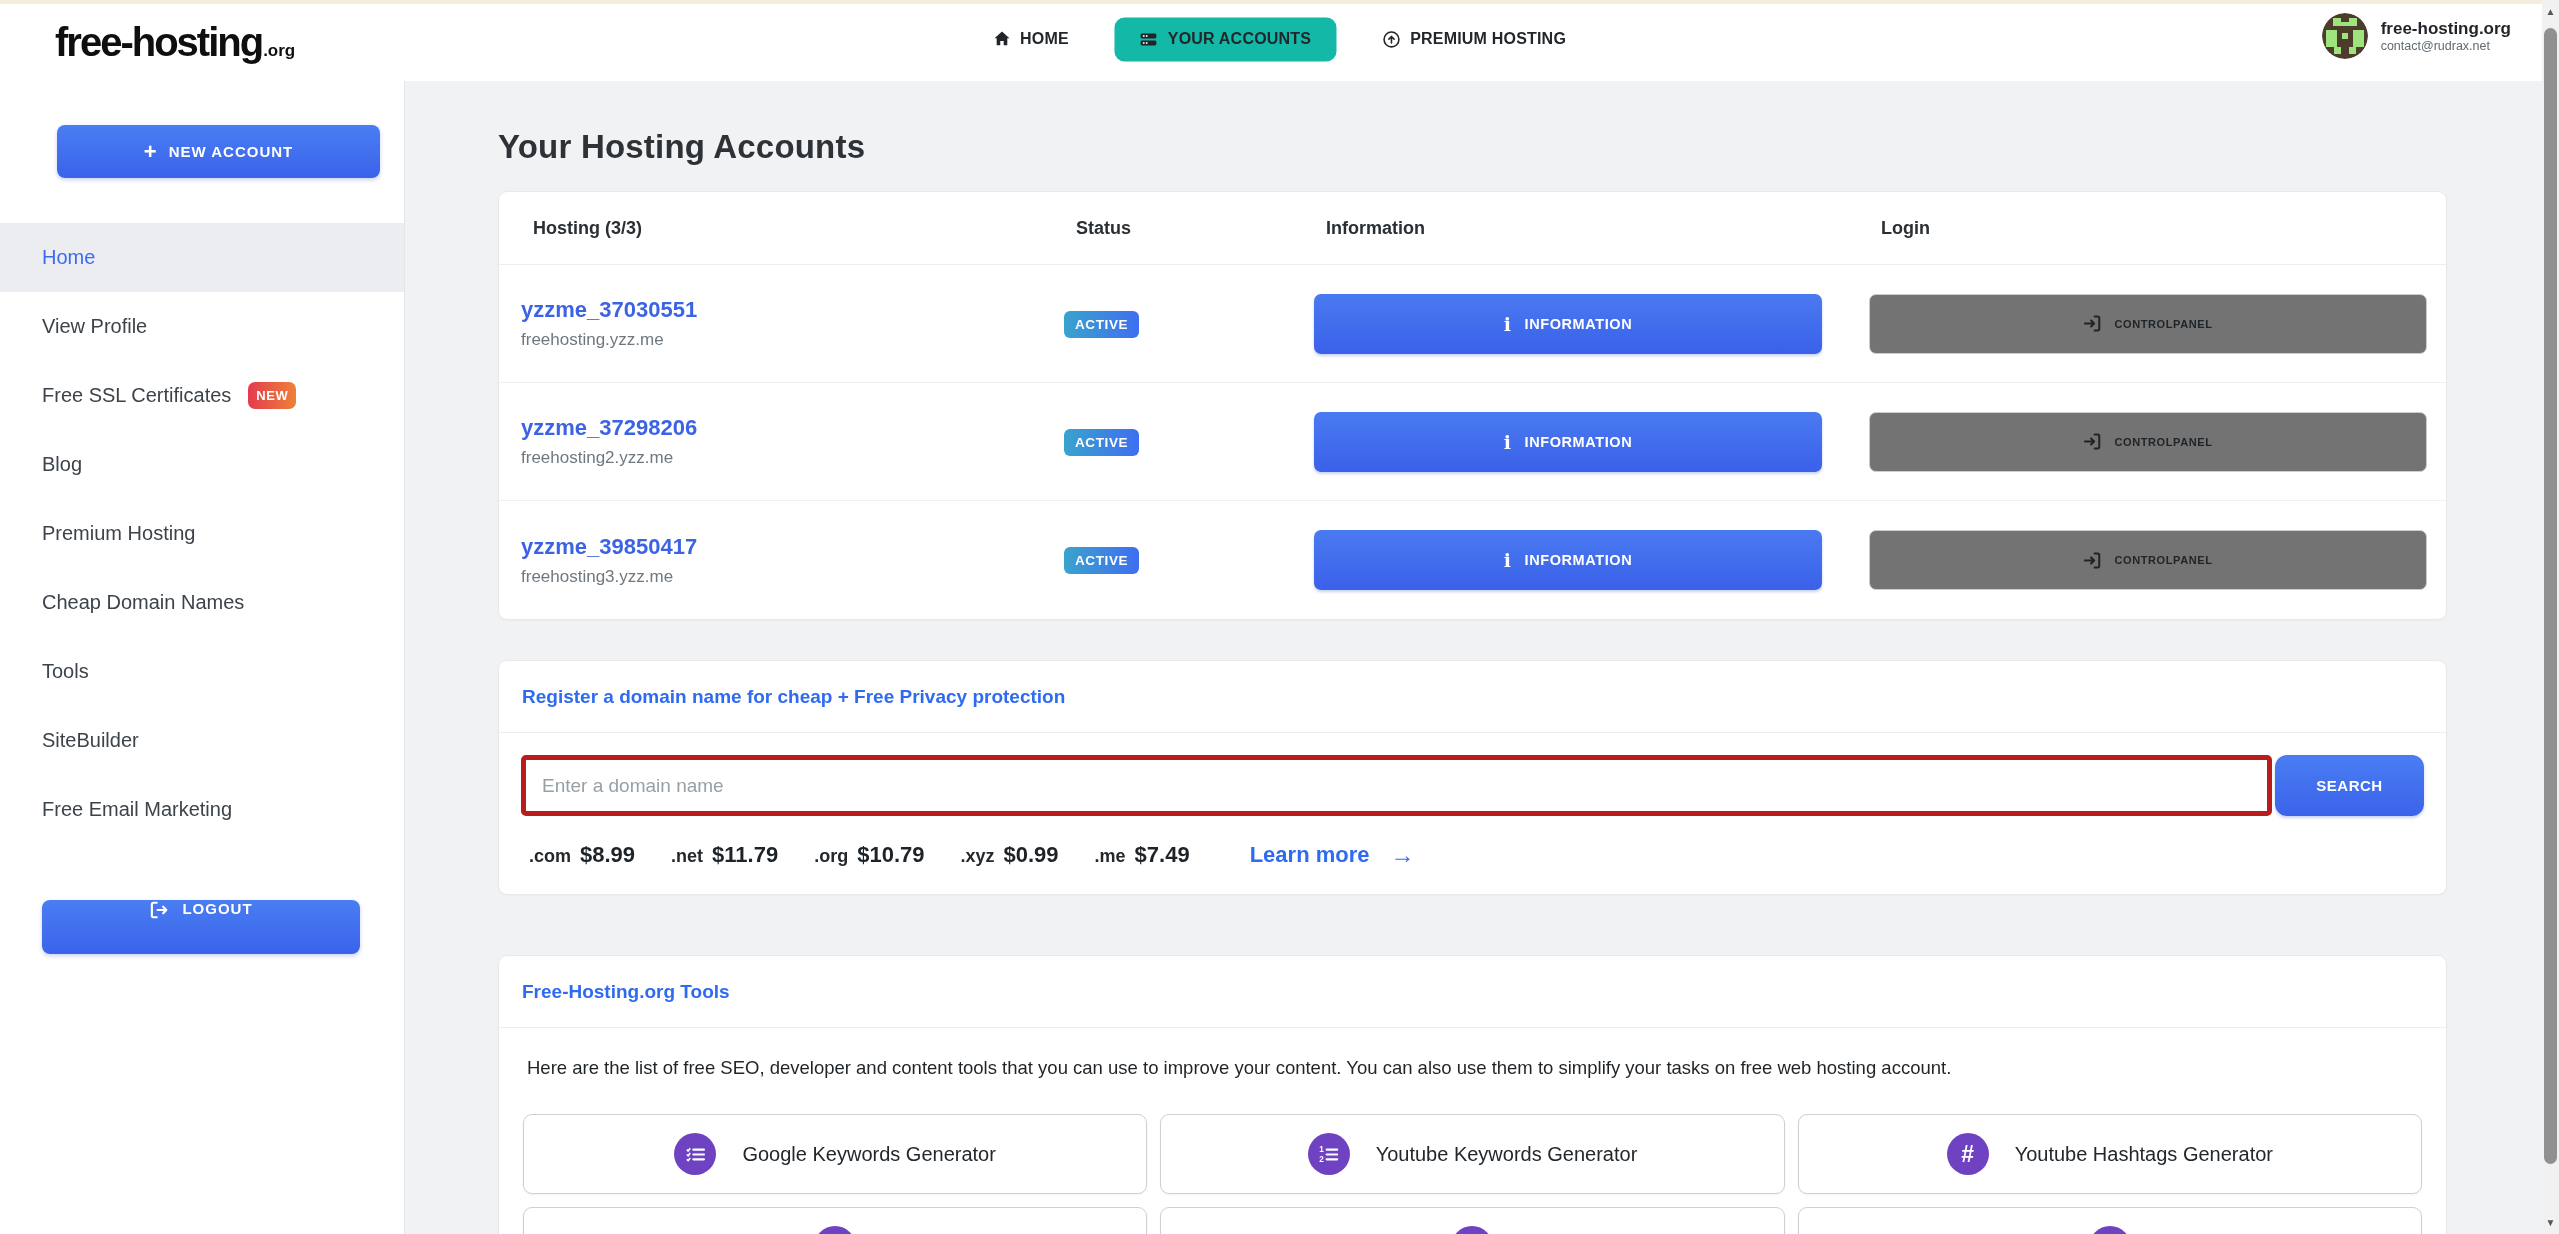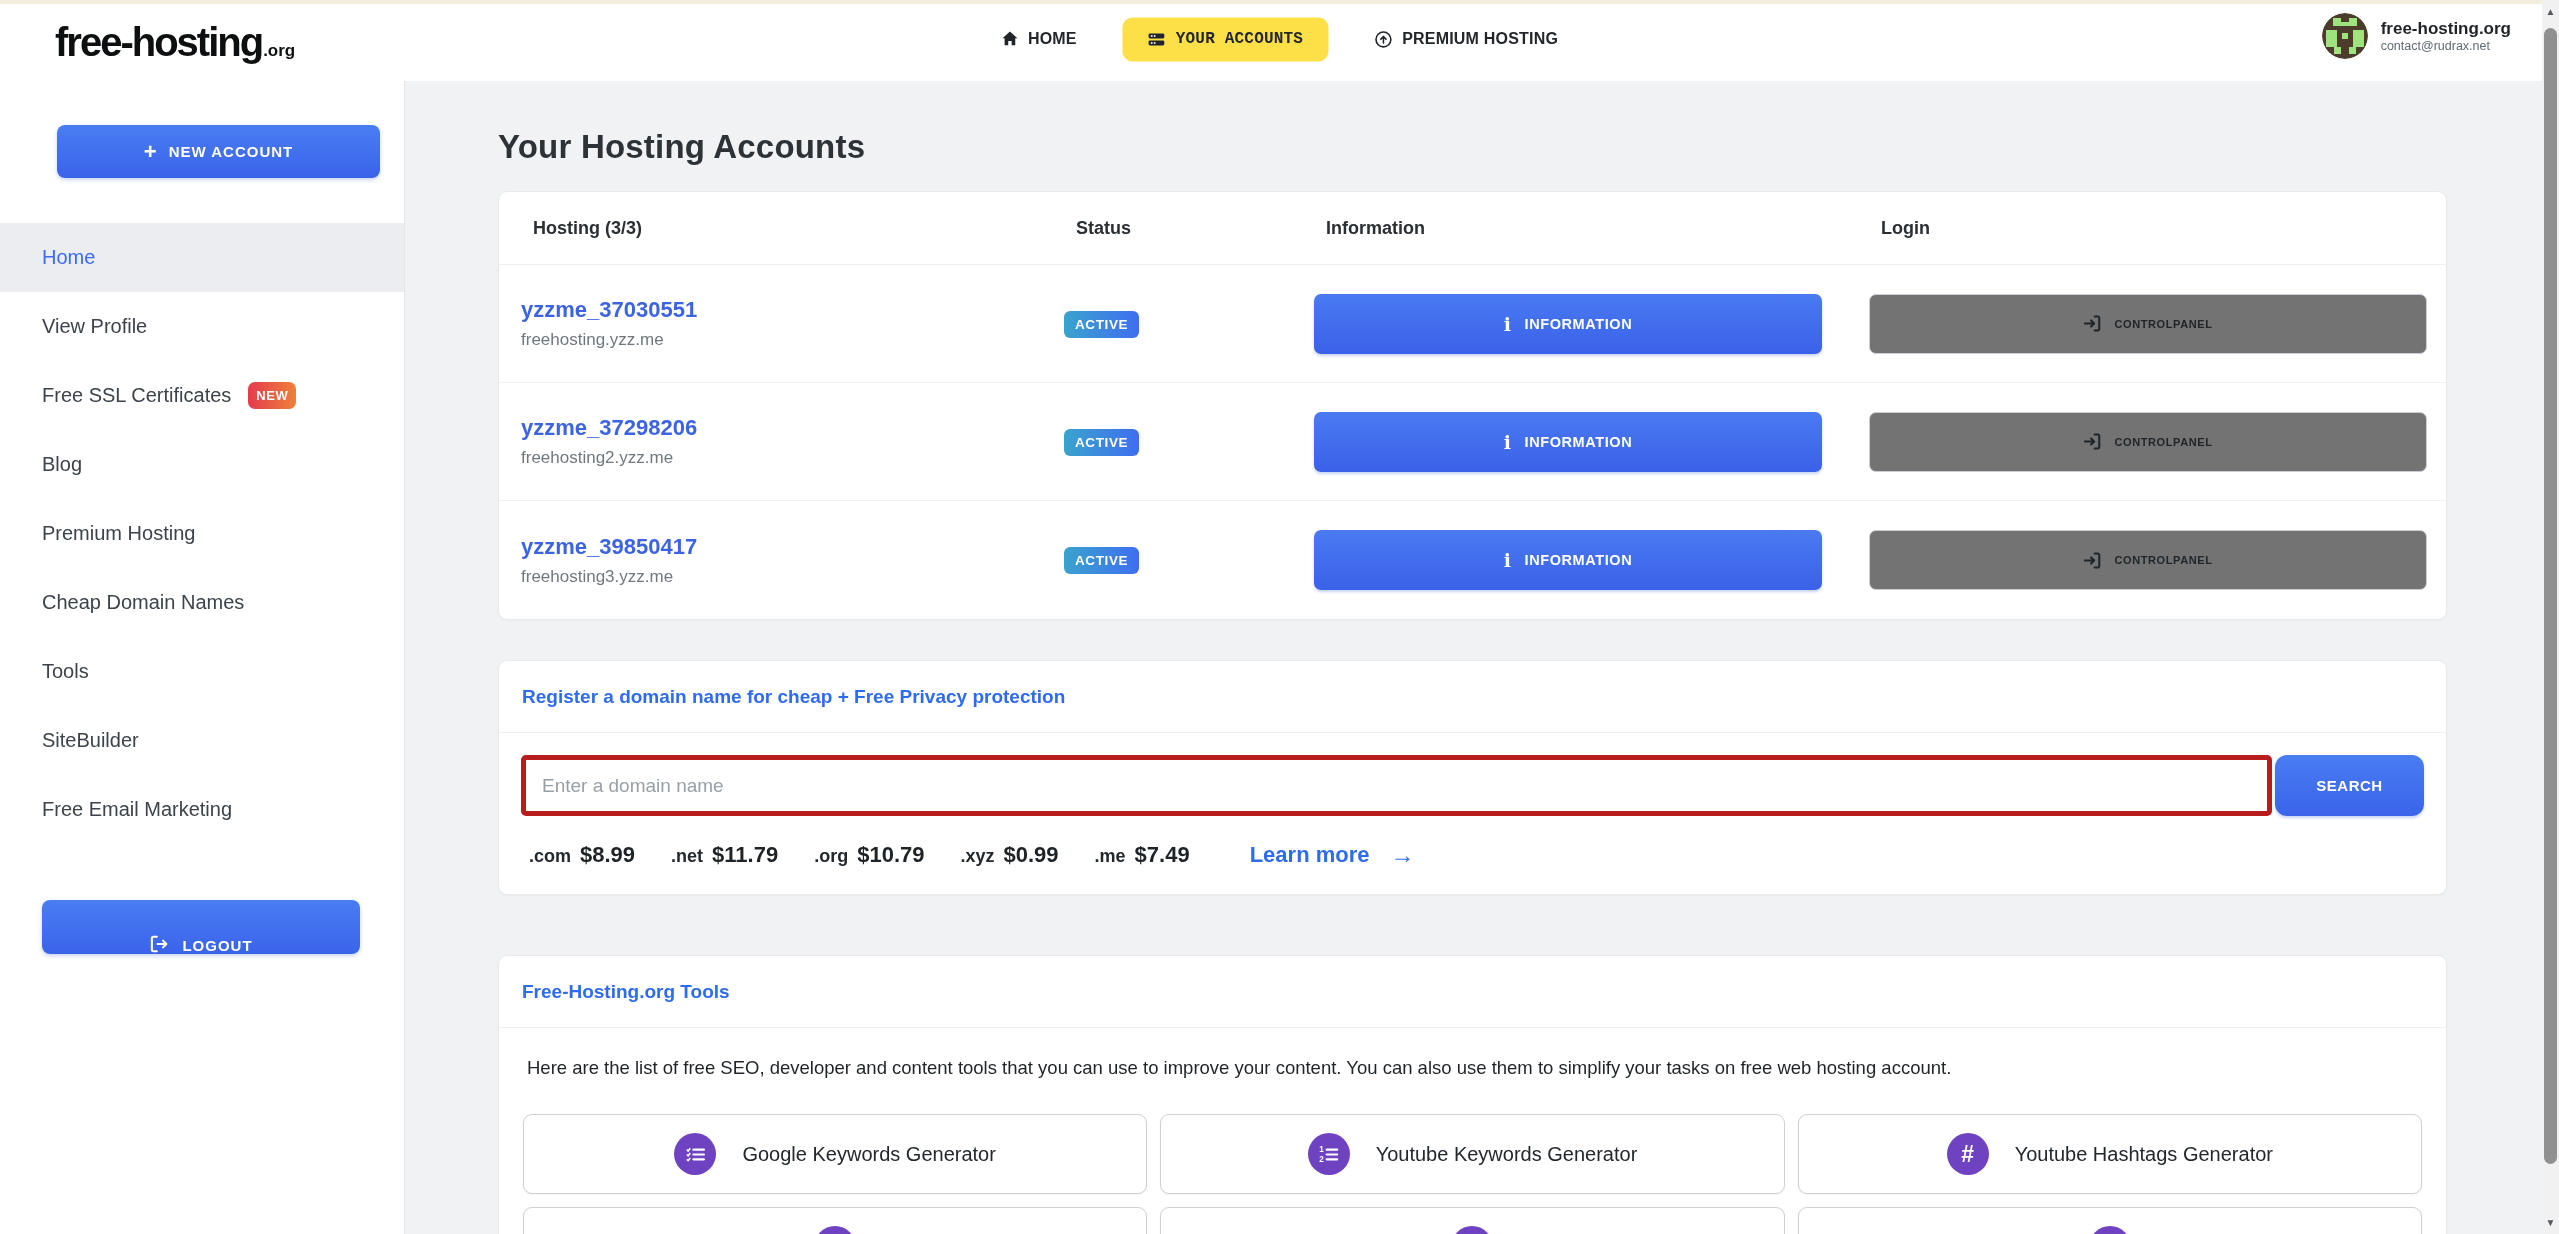--- a/index.html
+++ b/index.html
@@ -7,21 +7,21 @@
   body { font-family:"Liberation Sans", sans-serif; background:#fff; position:relative; }
 
   
   .topstrip { height:4px; background:#f2eedb; }
   .header { height:77px; background:#fff; position:relative; display:flex; align-items:center; }
   .logo { padding-left:55px; display:flex; align-items:baseline; cursor:pointer; }
   .logo-main { font-size:40px; font-weight:bold; letter-spacing:-2px; color:#0d0f10; }
   .logo-suffix { font-size:17px; font-weight:bold; color:#0d0f10; margin-left:1px; }
   .nav-center { position:absolute; left:50%; top:50%; transform:translate(-50%,-58%); display:flex; align-items:center; gap:46px; }
   .nav-item { display:flex; align-items:center; gap:10px; font-size:16px; font-weight:bold; color:#23272b; letter-spacing:.2px; cursor:pointer; white-space:nowrap; }
-  .nav-item.active { background:#fde047; border-radius:10px; padding:13px 25px;font-family:Liberation Mono, monospace; }
+  .nav-item.active { background:#14b8a6; border-radius:10px; padding:13px 25px; }
   .account { position:absolute; right:48px; top:9px; display:flex; align-items:center; gap:13px; }
   .avatar { width:46px; height:46px; border-radius:50%; display:block; }
   .account-name { font-size:17px; font-weight:bold; color:#1f2327; line-height:1.2; }
   .account-email { font-size:12.5px; color:#5f6a72; }
 
   
   .body-row { display:flex; height:1153px; }
   .sidebar { width:405px; min-width:405px; background:#fff; border-right:1px solid #e3e6e8; padding-top:44px; }
   .main { flex:1; background:#f1f2f4; padding:46px 0 0 93px; overflow:hidden; }
   .main-inner { width:1949px; }
@@ -32,21 +32,21 @@
       font-family:inherit; font-size:15px; font-weight:bold; letter-spacing:1px;
       display:flex; align-items:center; justify-content:center; gap:11px; box-shadow:0 2px 4px rgba(40,80,200,.25); }
   .plus-glyph { font-size:22px; font-weight:bold; line-height:1; }
   .side-item { height:69px; display:flex; align-items:center; padding-left:42px; font-size:20px; color:#3c434a; cursor:pointer; }
   .side-item.active { background:#ebedf0; color:#3d6af2; }
   .badge-new { margin-left:17px; background:linear-gradient(90deg,#e43b4e,#ee8138); color:#fff;
       font-size:13px; font-weight:bold; padding:6px 8px; border-radius:7px; letter-spacing:.5px; }
   .logout-btn { margin:56px 0 0 42px; width:318px; height:54px; border:none; cursor:pointer;
       background:linear-gradient(180deg,#4a7df2,#3a63ea); color:#fff; border-radius:8px;
       font-family:inherit; font-size:15px; font-weight:bold; letter-spacing:1px;
-      display:flex; align-items:flex-end; justify-content:center; gap:13px; box-shadow:0 2px 4px rgba(40,80,200,.25); }
+      display:flex; align-items:flex-start; justify-content:center; gap:13px; box-shadow:0 2px 4px rgba(40,80,200,.25); }
 
   
   .page-title { font-size:33px; font-weight:bold; color:#2d3237; line-height:40px; margin-bottom:24px; letter-spacing:.2px; }
   .card { background:#fff; border:1px solid #e7e9ec; border-radius:9px; box-shadow:0 1px 2px rgba(0,0,0,.03); }
   .card-header { height:72px; display:flex; align-items:center; padding-left:23px; border-bottom:1px solid #eceef0;
       font-size:19px; font-weight:bold; color:#2e6bf0; }
 
   
   .t-head { display:grid; grid-template-columns:543px 250px 555px 1fr; align-items:center; height:73px;
       padding-left:34px; font-size:18px; font-weight:bold; color:#2a2f34; border-bottom:1px solid #eceef0; }

